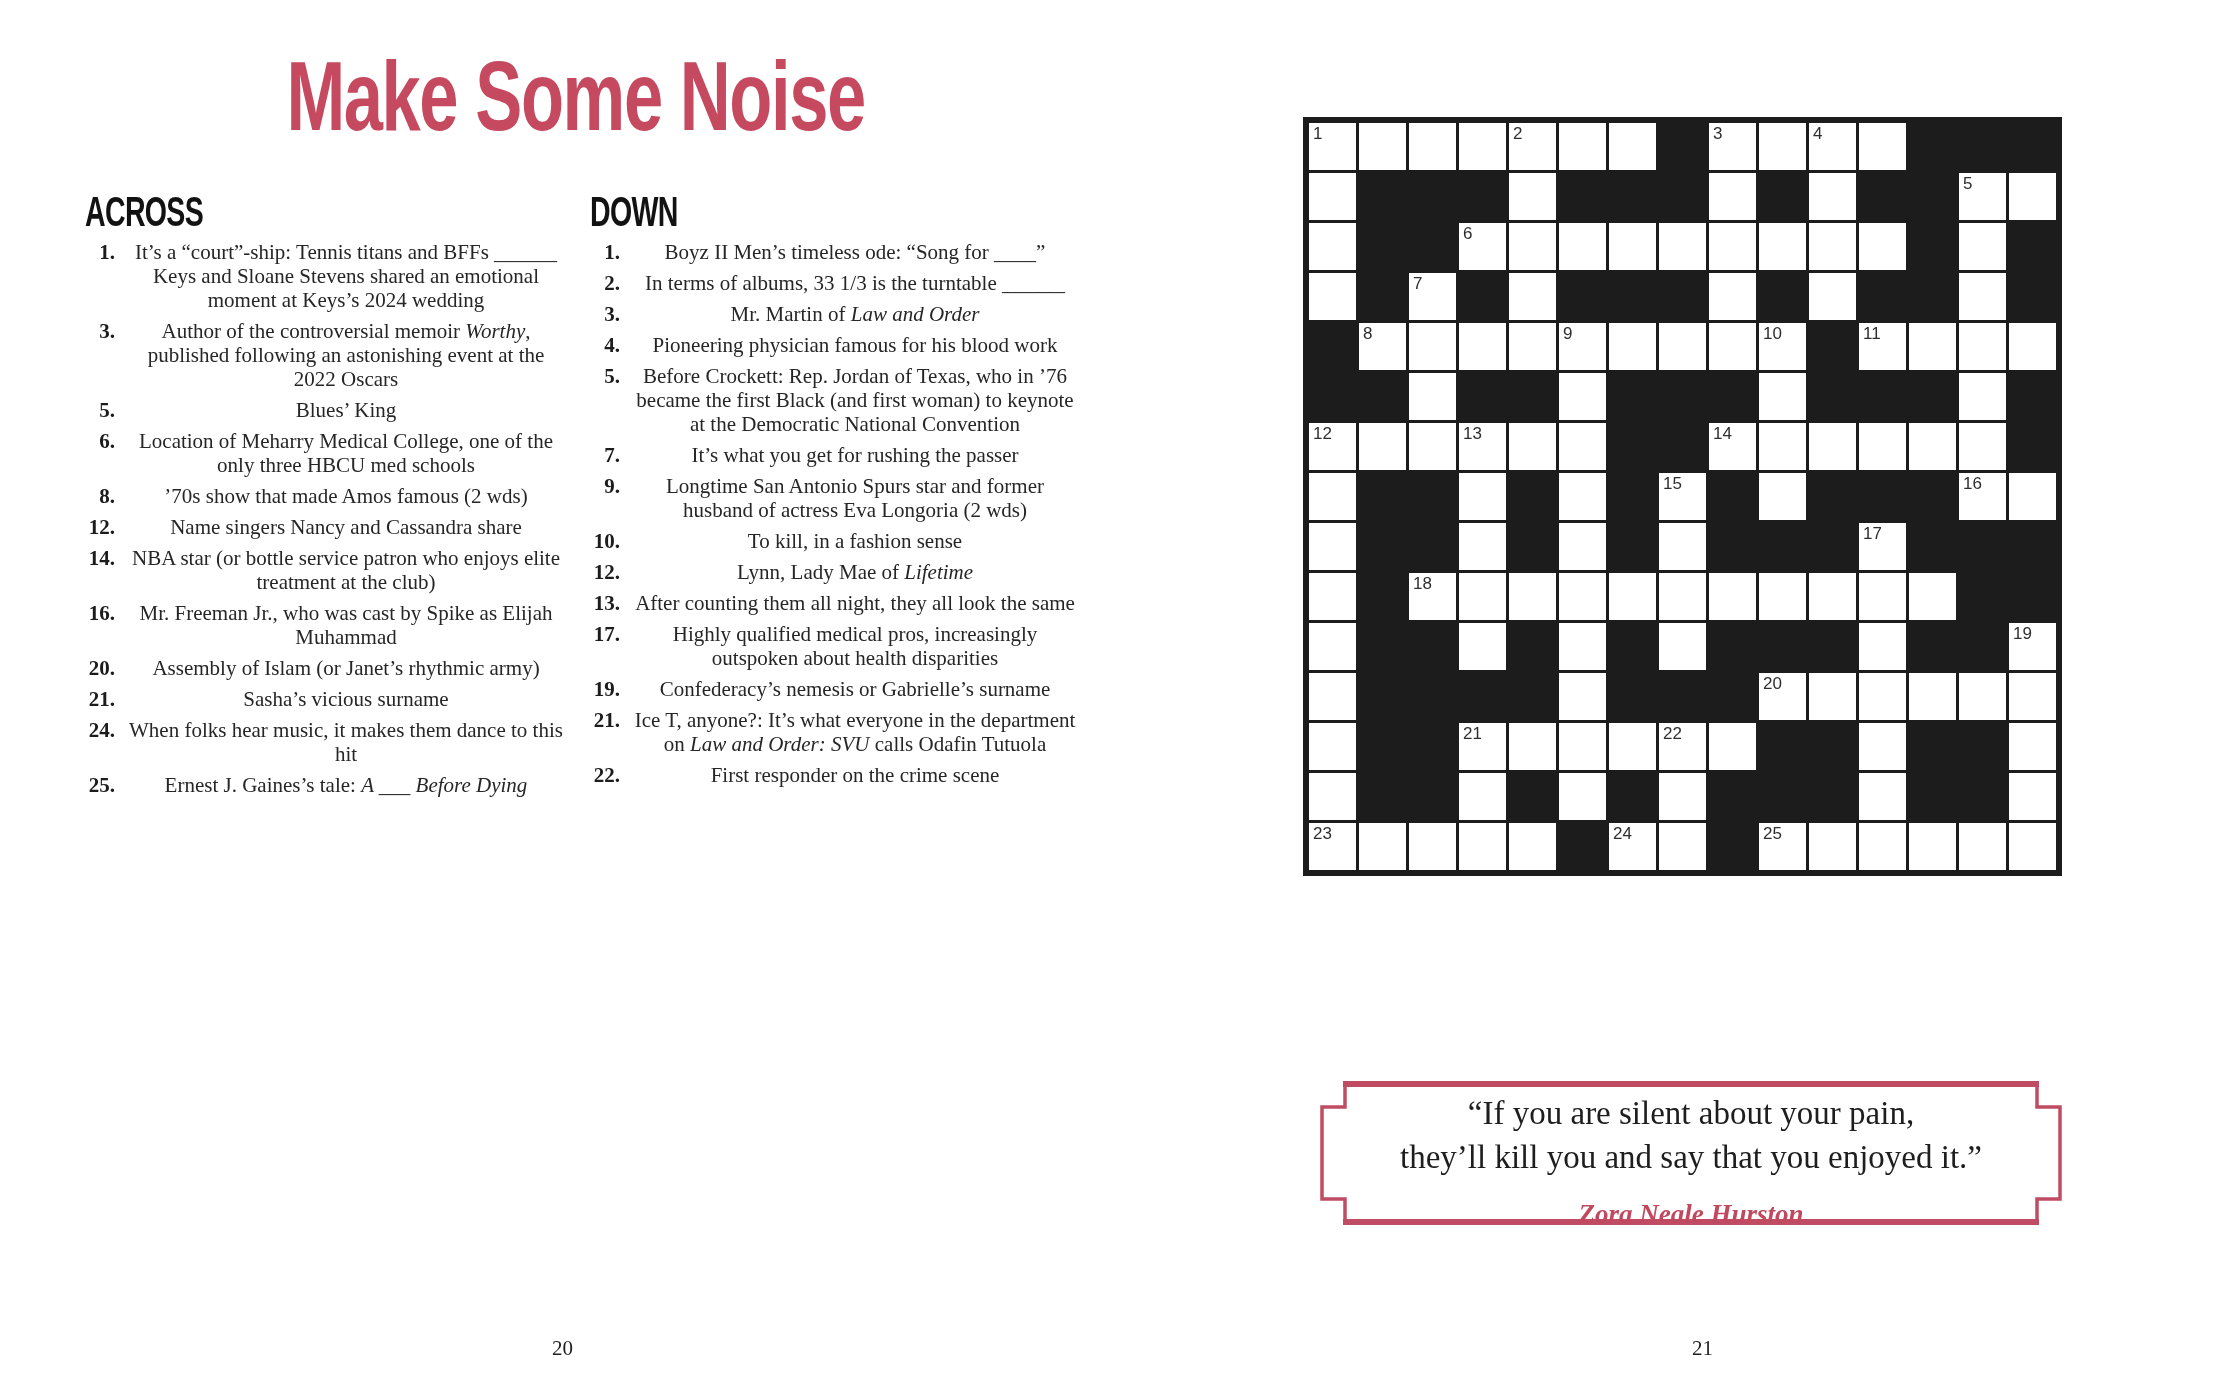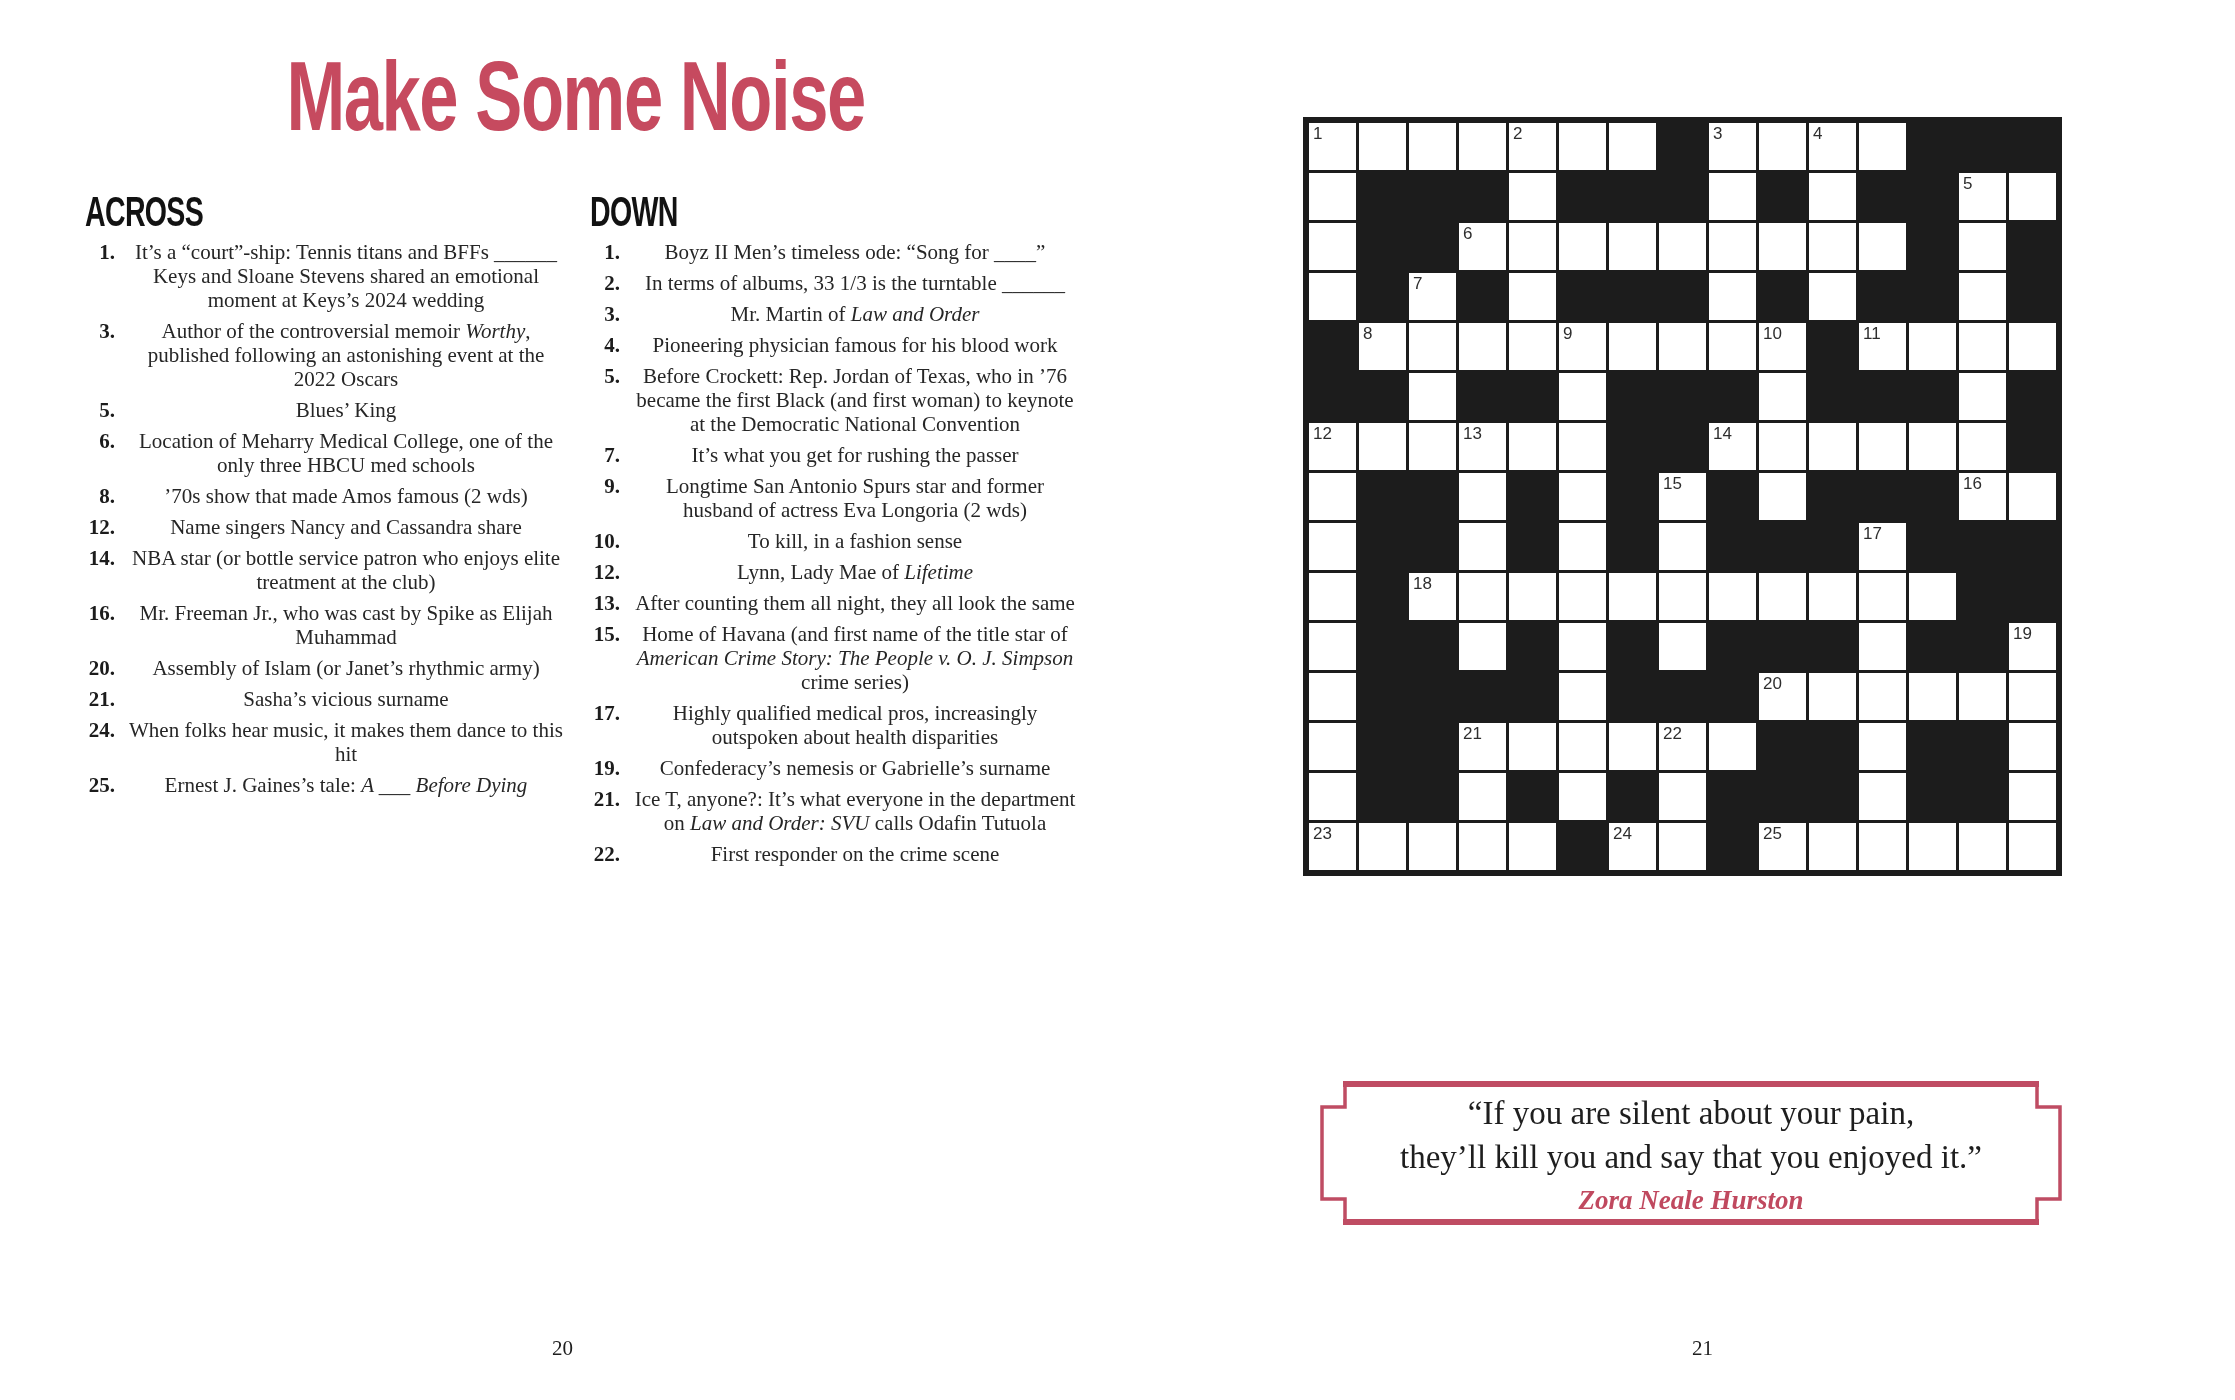--- a/index.html
+++ b/index.html
@@ -59,21 +59,21 @@
 
   
   #quote-box { left: 1315px; top: 1077px; width: 752px; height: 152px; }
   #quote-frame-svg { position: absolute; left: 0; top: 0; }
   #quote-content {
     position: absolute; left: 30px; top: 14px; width: 692px; height: 124px;
     display: flex; flex-direction: column; align-items: center; 
   }
   .quote-line { font-size: 33px; line-height: 44px; color: #1e1e1e; text-align: center; }
   #quote-attribution {
-    margin-top: 6px; font-size: 27px; font-weight: bold; font-style: italic;
+    margin-top: 20px; font-size: 27px; font-weight: bold; font-style: italic;
     color: #c0495f; text-align: center;
   }
 
   
   .page-number { font-size: 21px; color: #1e1e1e; }
   #page-number-left  { left: 552px;  top: 1336px; }
   #page-number-right { left: 1692px; top: 1336px; }
 </style>
 </head>
 <body>
@@ -166,24 +166,20 @@
       <span class="clue-num">10.</span>
       <span class="clue-text"><span>To kill, in a fashion sense</span></span>
     </li>
     <li class="clue-item">
       <span class="clue-num">12.</span>
       <span class="clue-text"><span>Lynn, Lady Mae of </span><i>Lifetime</i></span>
     </li>
     <li class="clue-item">
       <span class="clue-num">13.</span>
       <span class="clue-text"><span>After counting them all night, they all look the same</span></span>
-    </li>
-    <li class="clue-item">
-      <span class="clue-num">15.</span>
-      <span class="clue-text"><span>Home of Havana (and first name of the title star of </span><i>American Crime Story: The People v. O. J. Simpson</i><span> crime series)</span></span>
     </li>
     <li class="clue-item">
       <span class="clue-num">17.</span>
       <span class="clue-text"><span>Highly qualified medical pros, increasingly outspoken about health disparities</span></span>
     </li>
     <li class="clue-item">
       <span class="clue-num">19.</span>
       <span class="clue-text"><span>Confederacy’s nemesis or Gabrielle’s surname</span></span>
     </li>
     <li class="clue-item">

